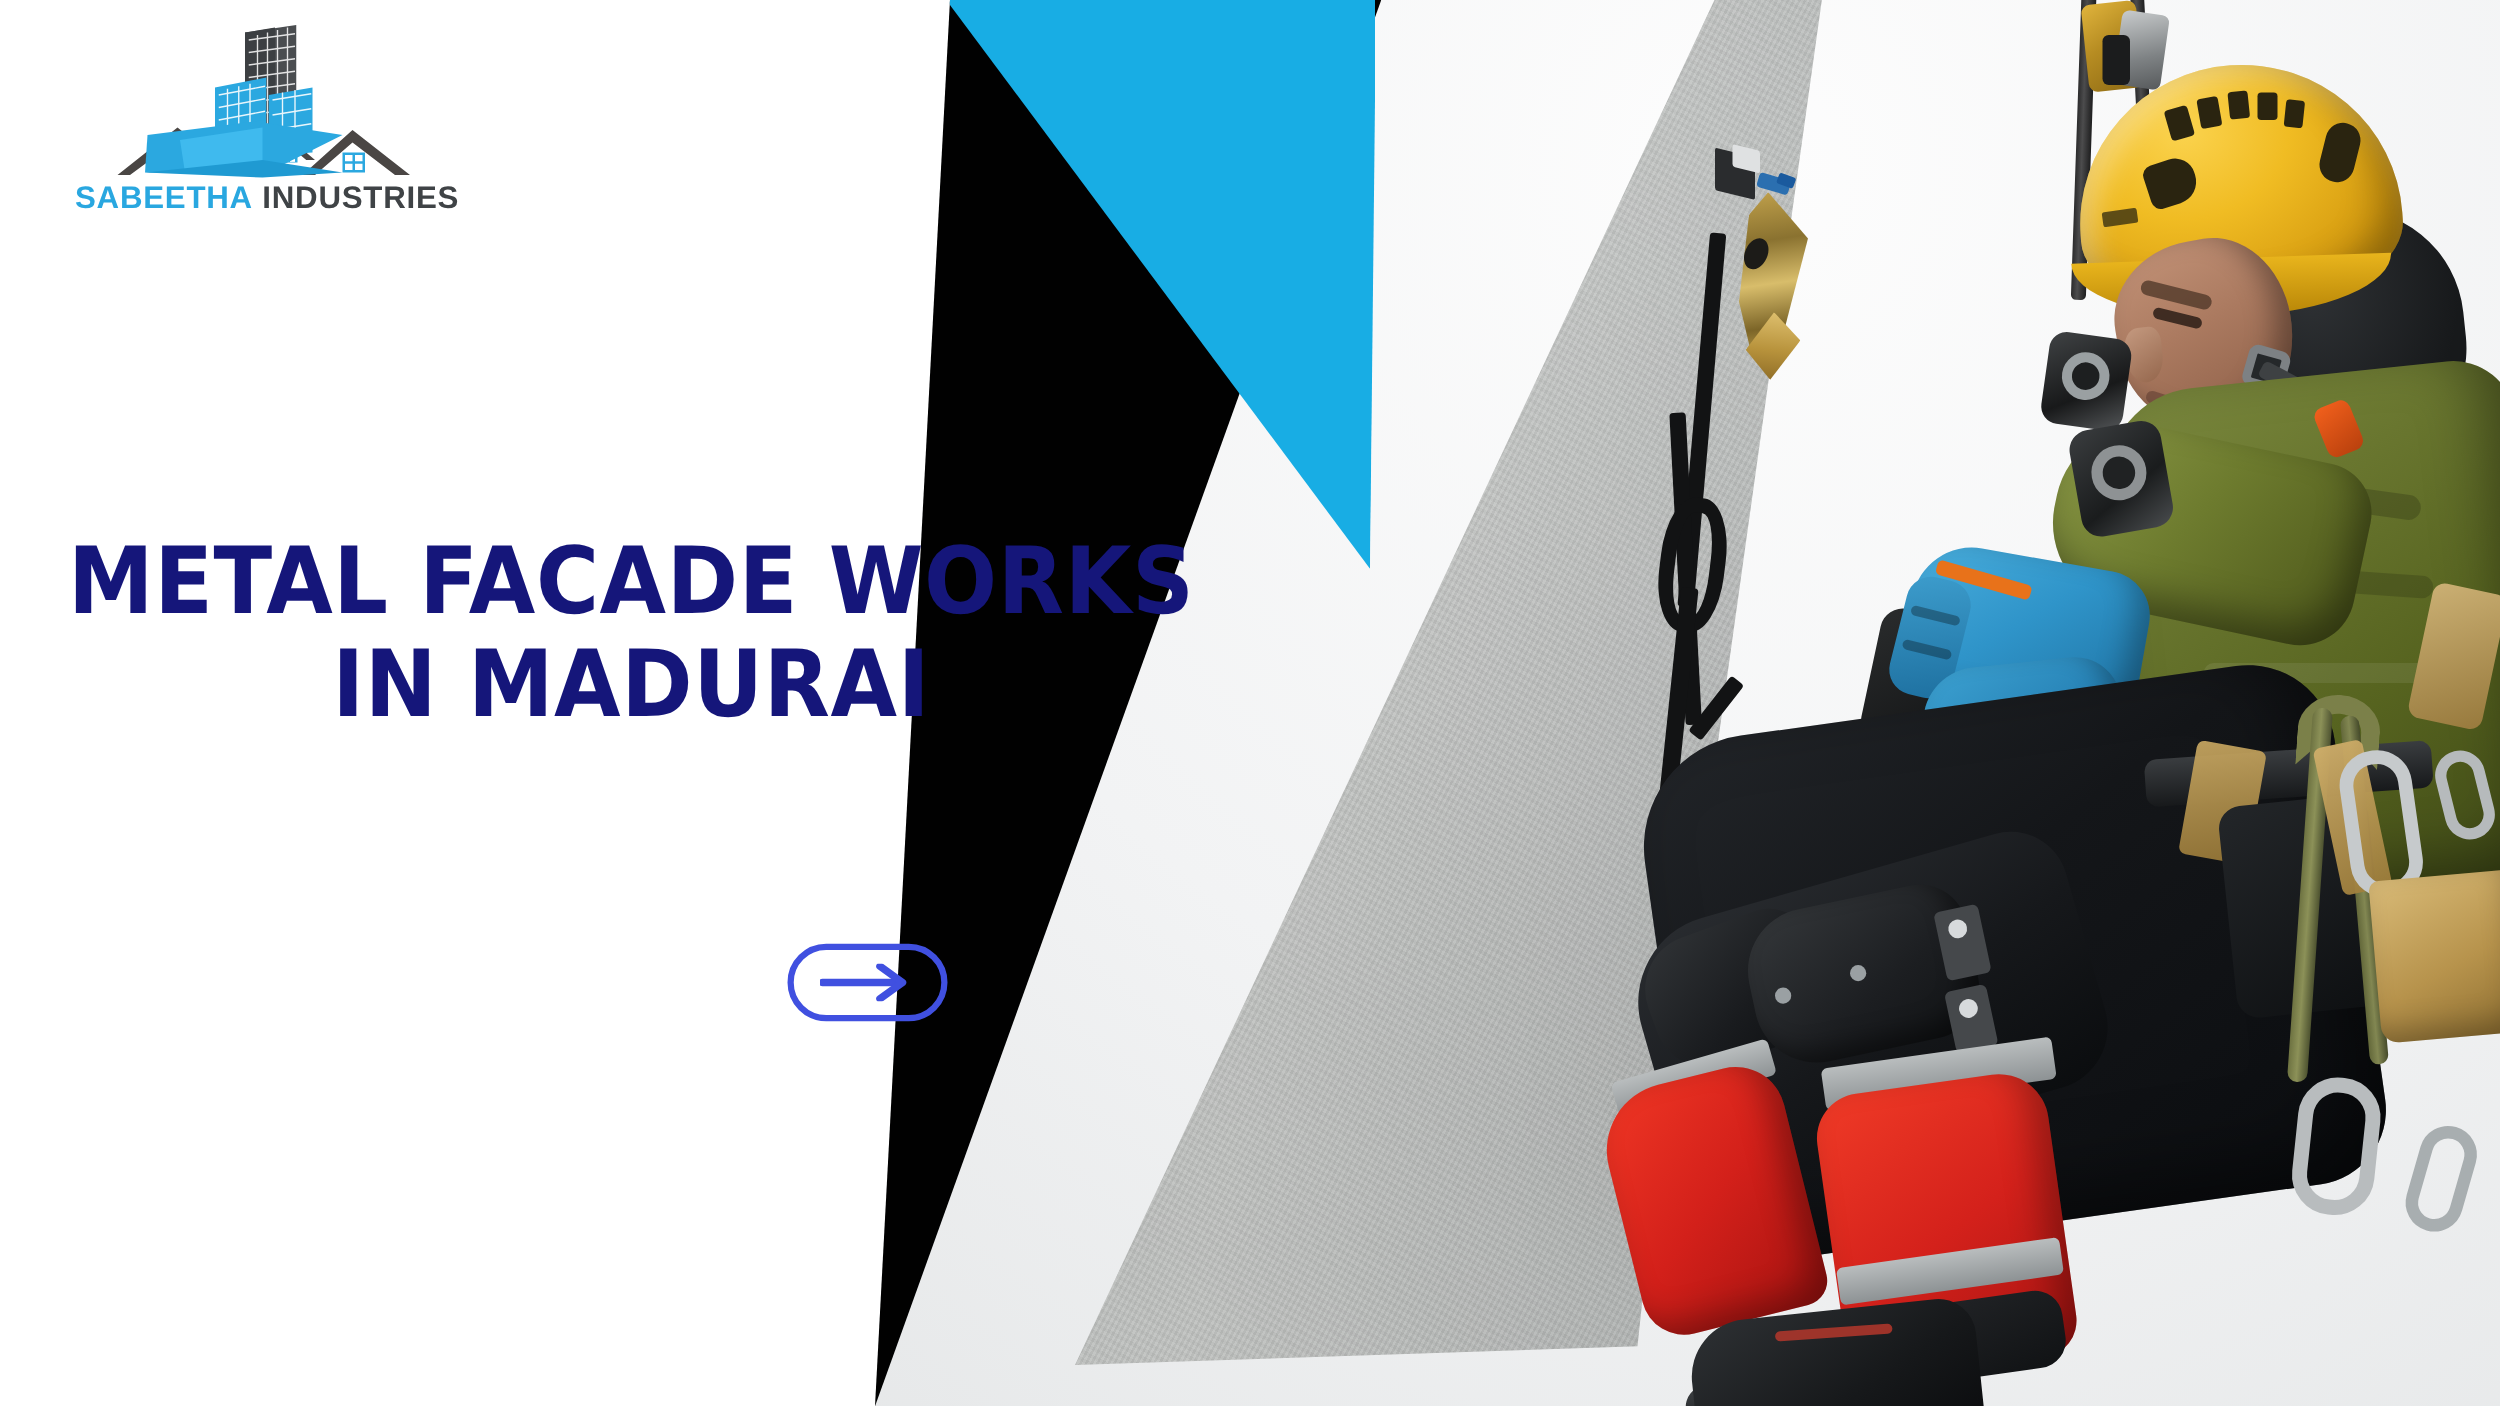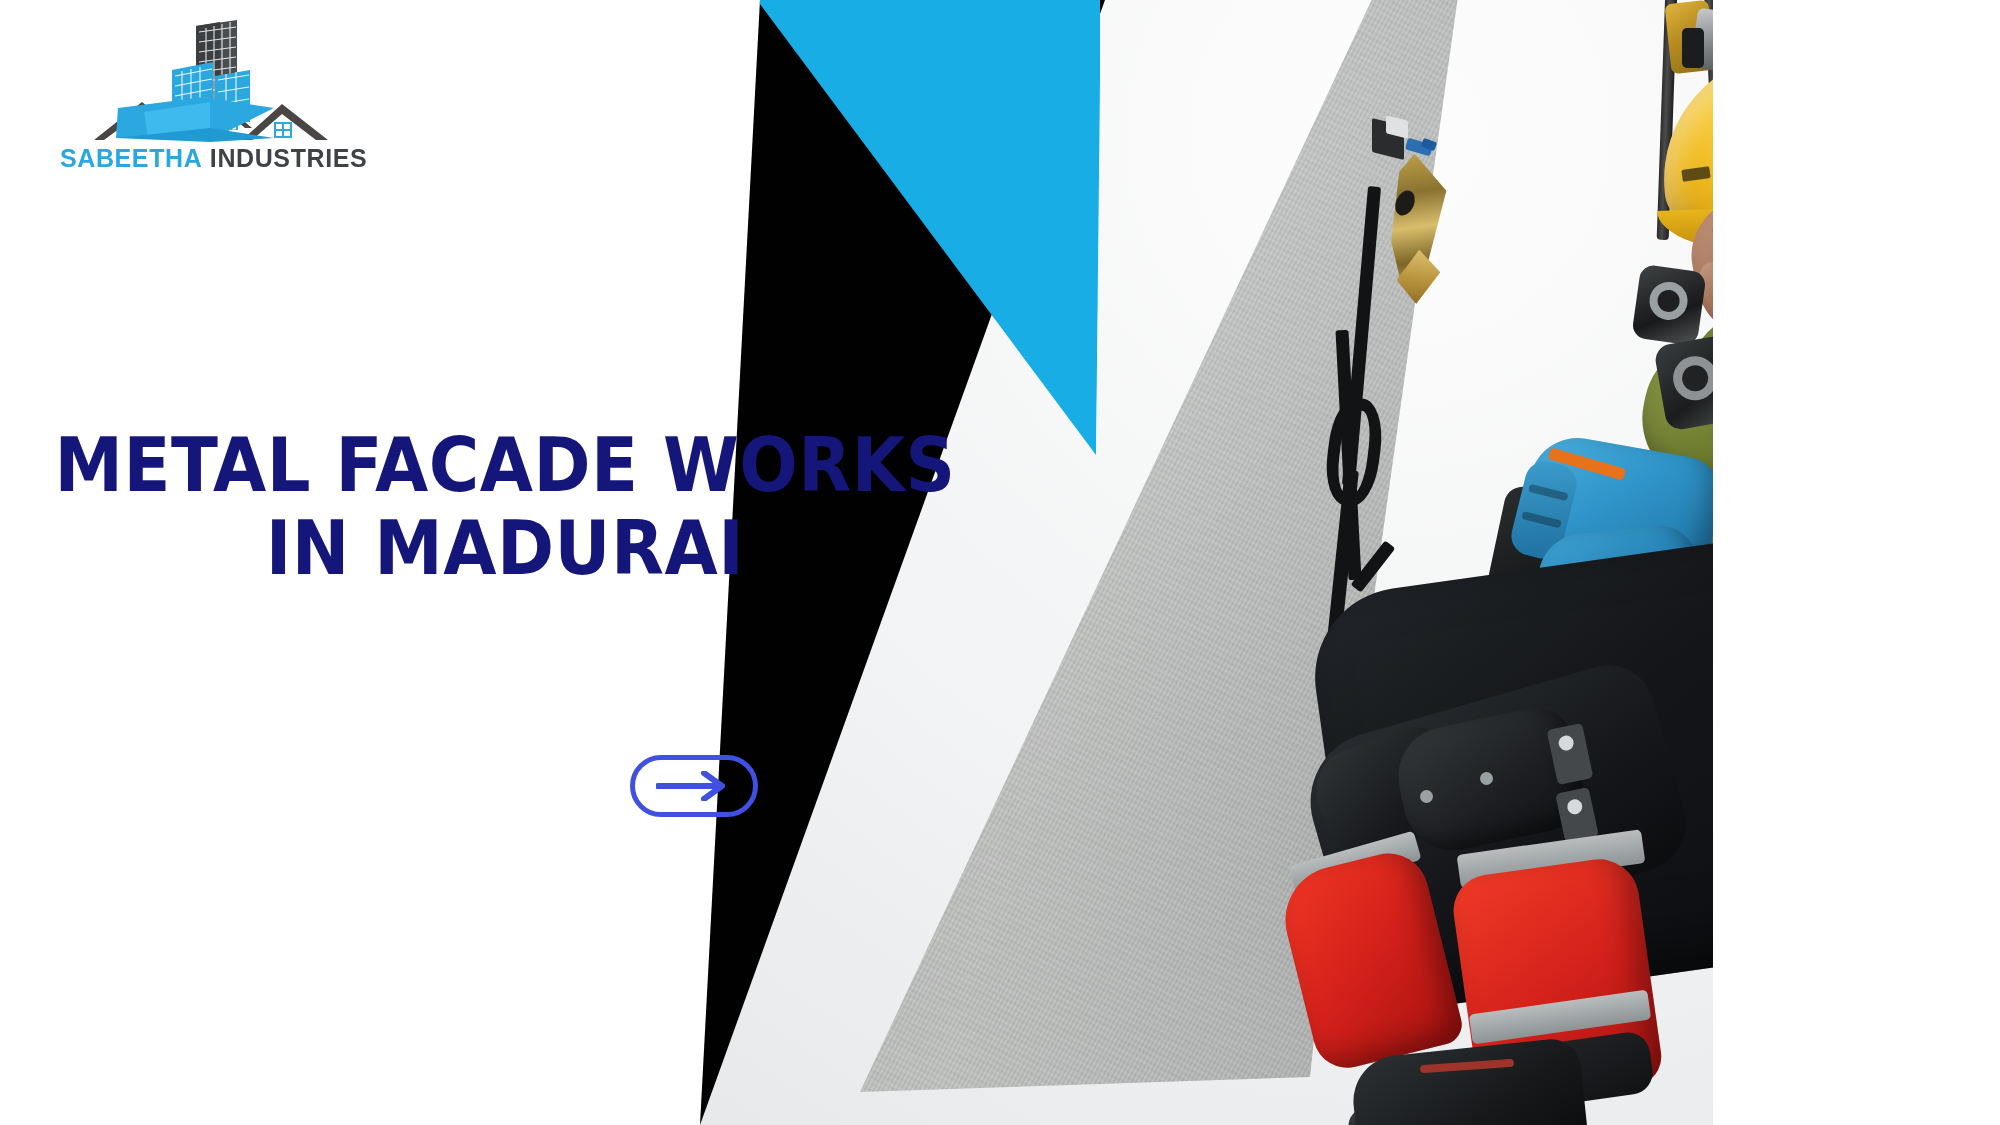--- a/index.html
+++ b/index.html
@@ -5,21 +5,21 @@
   * { margin:0; padding:0; box-sizing:border-box; }
   html,body{ background:#ffffff; }
   body{
     width:2000px; height:1125px;
     font-family:"Liberation Sans", sans-serif;
     overflow:hidden; position:relative;
   }
 
   #banner{
     position:absolute; inset:0;
-    width:1713px; height:1125px;
+    width:2000px; height:1125px;
     background:#ffffff;
     overflow:hidden;
   }
 
   
   .photo-stage{
     position:absolute; top:0; left:0;
     width:2000px; height:1125px;
     clip-path: polygon(760px 0, 2000px 0, 2000px 1125px, 700px 1125px);
     overflow:hidden;

